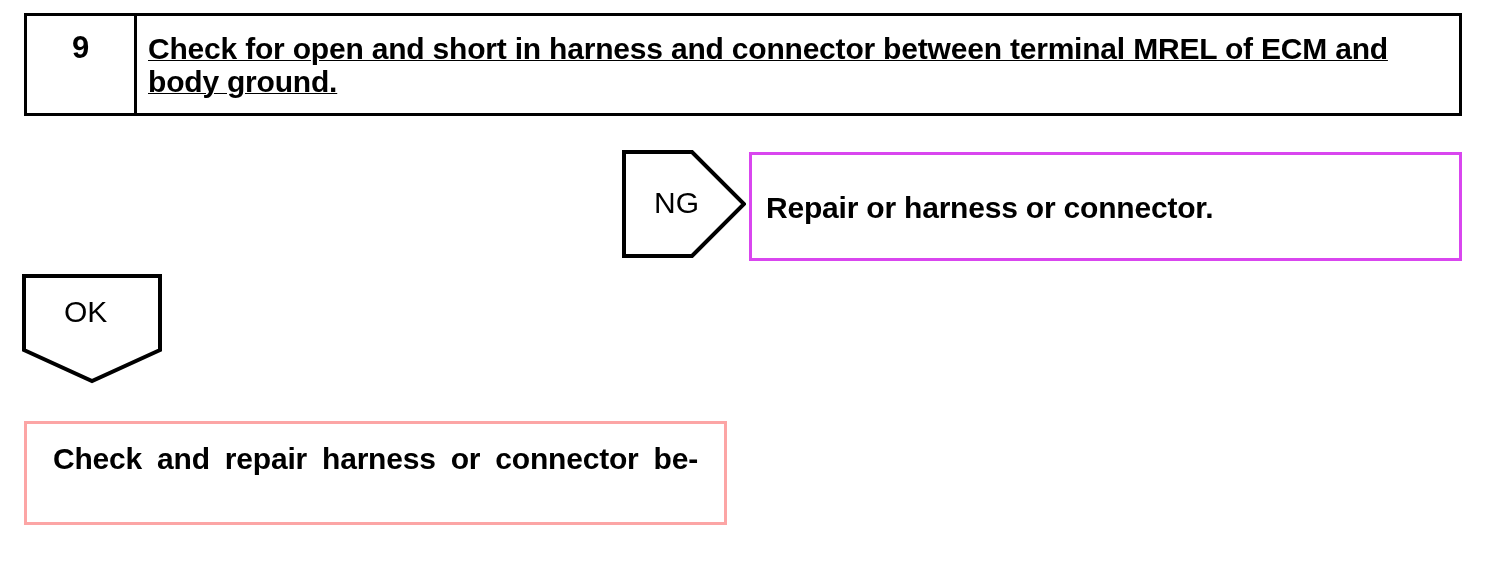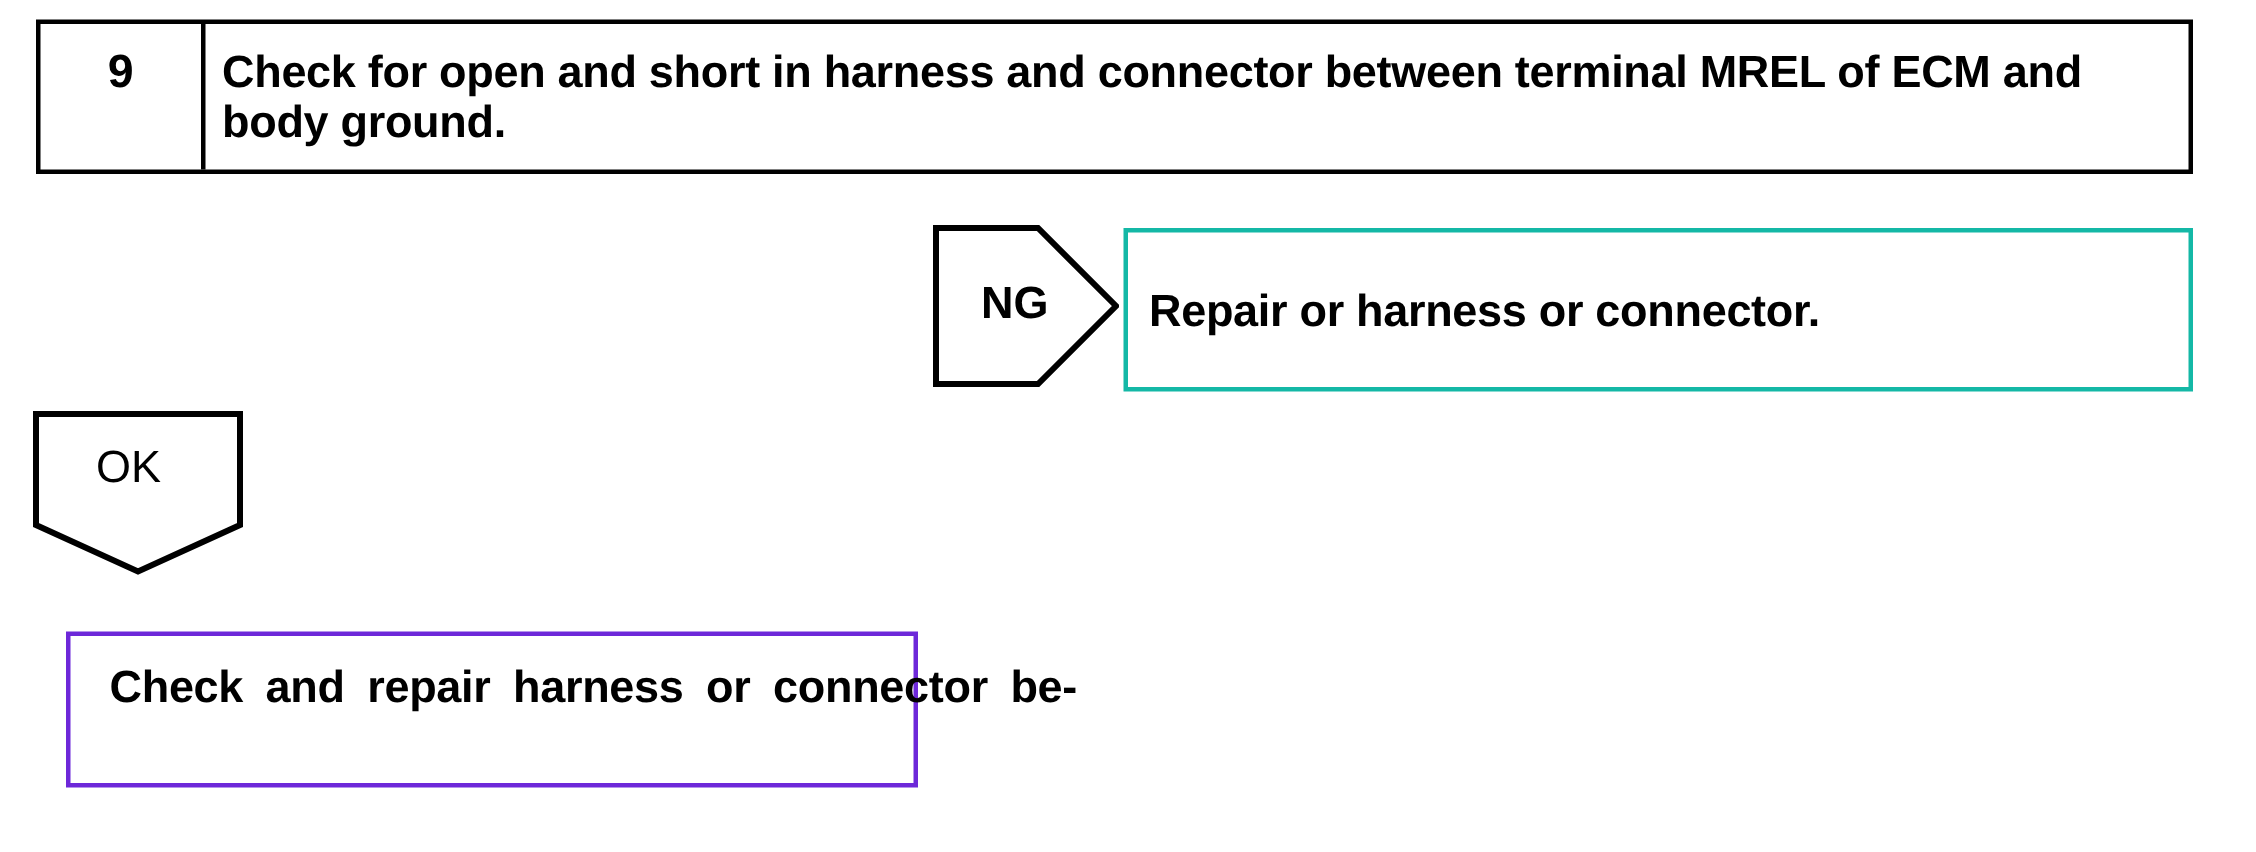--- a/index.html
+++ b/index.html
@@ -51,20 +51,21 @@
   .step-number {
     font-size: 31px;
     font-weight: bold;
     line-height: 1;
     letter-spacing: 0px;
   }
   .step-text-cell {
     flex: 1 1 auto;
     padding: 16px 18px 0 11px;
     box-sizing: border-box;
+    text-decoration: underline;
   }
   .step-text {
     font-size: 30px;
     font-weight: bold;
     line-height: 33px;
     letter-spacing: -0.2px;
     white-space: pre-line;
   }
 
   
@@ -74,32 +75,32 @@
     top: 150px;
     width: 124px;
     height: 108px;
   }
   .ng-tag svg { display: block; }
   .ng-label {
     position: absolute;
     left: 654px;
     top: 188px;
     font-size: 30px;
-    font-weight: bold;
+    font-weight: normal;
     line-height: 1;
     letter-spacing: 0px;
   }
 
   .repair-box {
     position: absolute;
     left: 749px;
     top: 152px;
     width: 713px;
     height: 109px;
-    border: 3px solid #14b8a6;
+    border: 3px solid #d946ef;
     box-sizing: border-box;
     background: #fff;
   }
   .repair-text {
     position: absolute;
     left: 14px;
     top: 36px;
     font-size: 30px;
     font-weight: bold;
     line-height: 33px;
@@ -122,26 +123,25 @@
     font-size: 30px;
     font-weight: normal;
     line-height: 1;
     letter-spacing: 0px;
   }
 
   .result-box {
     position: absolute;
     left: 24px;
     top: 421px;
-    width: 568px;
+    width: 703px;
     height: 104px;
-    border: 3px solid #6d28d9;
+    border: 3px solid #fca5a5;
     box-sizing: border-box;
     background: #fff;
-    margin-left: 20px;
   }
   .result-text {
     position: absolute;
     left: 26px;
     top: 19px;
     width: 645px;
     font-size: 30px;
     font-weight: bold;
     line-height: 32px;
     letter-spacing: -0.2px;

